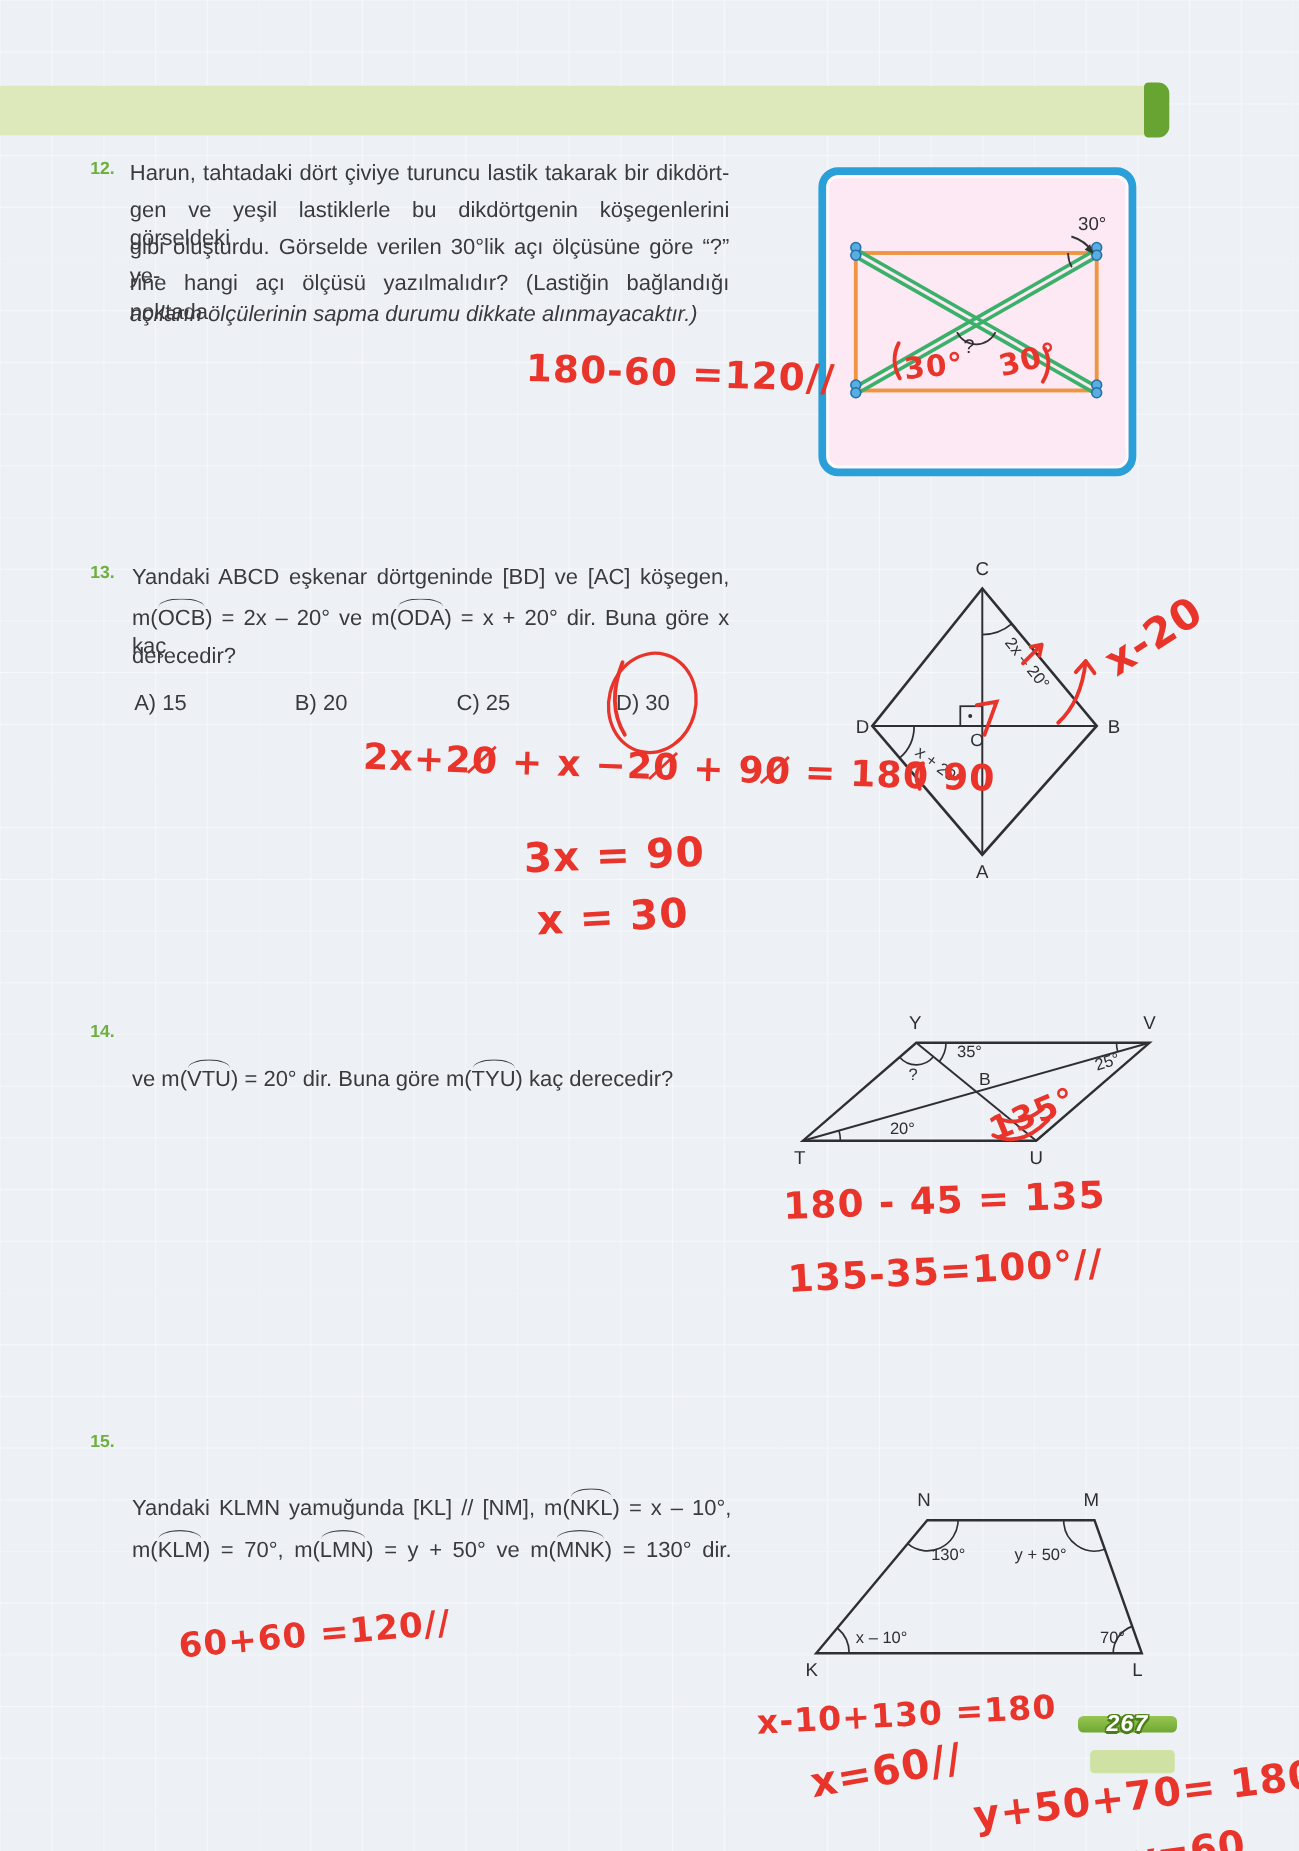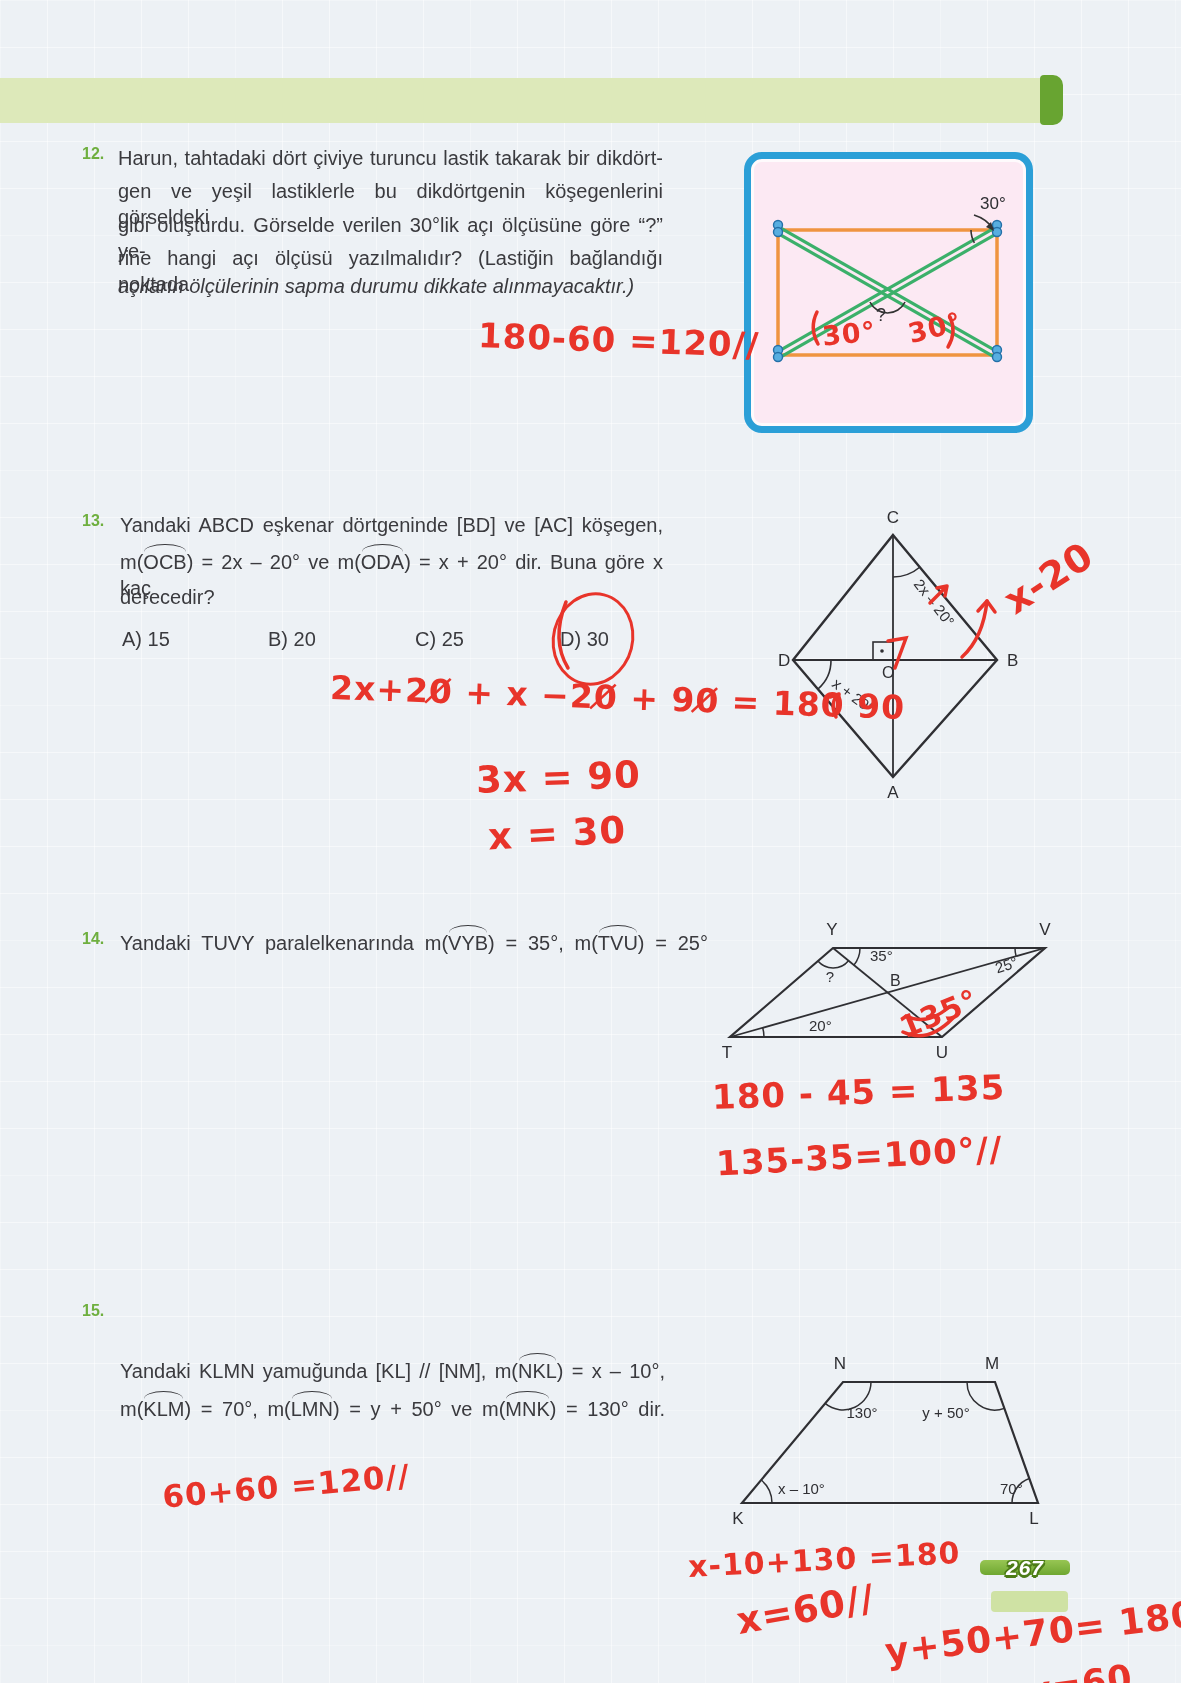--- a/index.html
+++ b/index.html
@@ -115,22 +115,22 @@
     <text x="200" y="108" font-size="15" class="dlabel" text-anchor="middle" transform="rotate(52 200 108)">2x – 20°</text>
     <text x="120" y="202" font-size="15" class="dlabel" text-anchor="middle" transform="rotate(37 120 202)">x + 20°</text>
   </svg>
 
   <div class="hw" style="left:330px;top:678px;font-size:33px;transform:rotate(2deg);">2x+20̸ + x −20̸ + 90̸ = 180  90</div>
   <div class="hw" style="left:476px;top:756px;font-size:37px;transform:rotate(-2deg);">3x = 90</div>
   <div class="hw" style="left:488px;top:812px;font-size:37px;transform:rotate(-3deg);">x = 30</div>
   <div class="hw" style="left:1000px;top:556px;font-size:38px;transform:rotate(-33deg);">x-20</div>
 
   <div class="qnum" style="left:82px;top:930px;">14.</div>
-  <div class="tline just" style="left:120px;top:930px;width:588px;">
-    <span>Yandaki TUVY paralelkenarında m(</span><span class="hat">VYB</span><span>) = 35°, m(</span><span class="hat">TVU</span><span>) = 25°</span>
+  <div class="tline" style="left:120px;top:968px;width:588px;">
+    <span>ve m(</span><span class="hat">VTU</span><span>) = 20° dir. Buna göre m(</span><span class="hat">TYU</span><span>) kaç derecedir?</span>
   </div>
 
   <svg class="dsvg" style="left:715px;top:918px;" width="350" height="155" viewBox="0 0 350 155">
     <g fill="none" stroke="#2f2f33" stroke-width="2.2">
       <path d="M 15,119 L 227,119 L 330,30 L 118,30 Z"></path>
     </g>
     <g fill="none" stroke="#2f2f33" stroke-width="1.8">
       <line x1="118" y1="30" x2="227" y2="119"></line>
       <line x1="15" y1="119" x2="330" y2="30"></line>
     </g>

